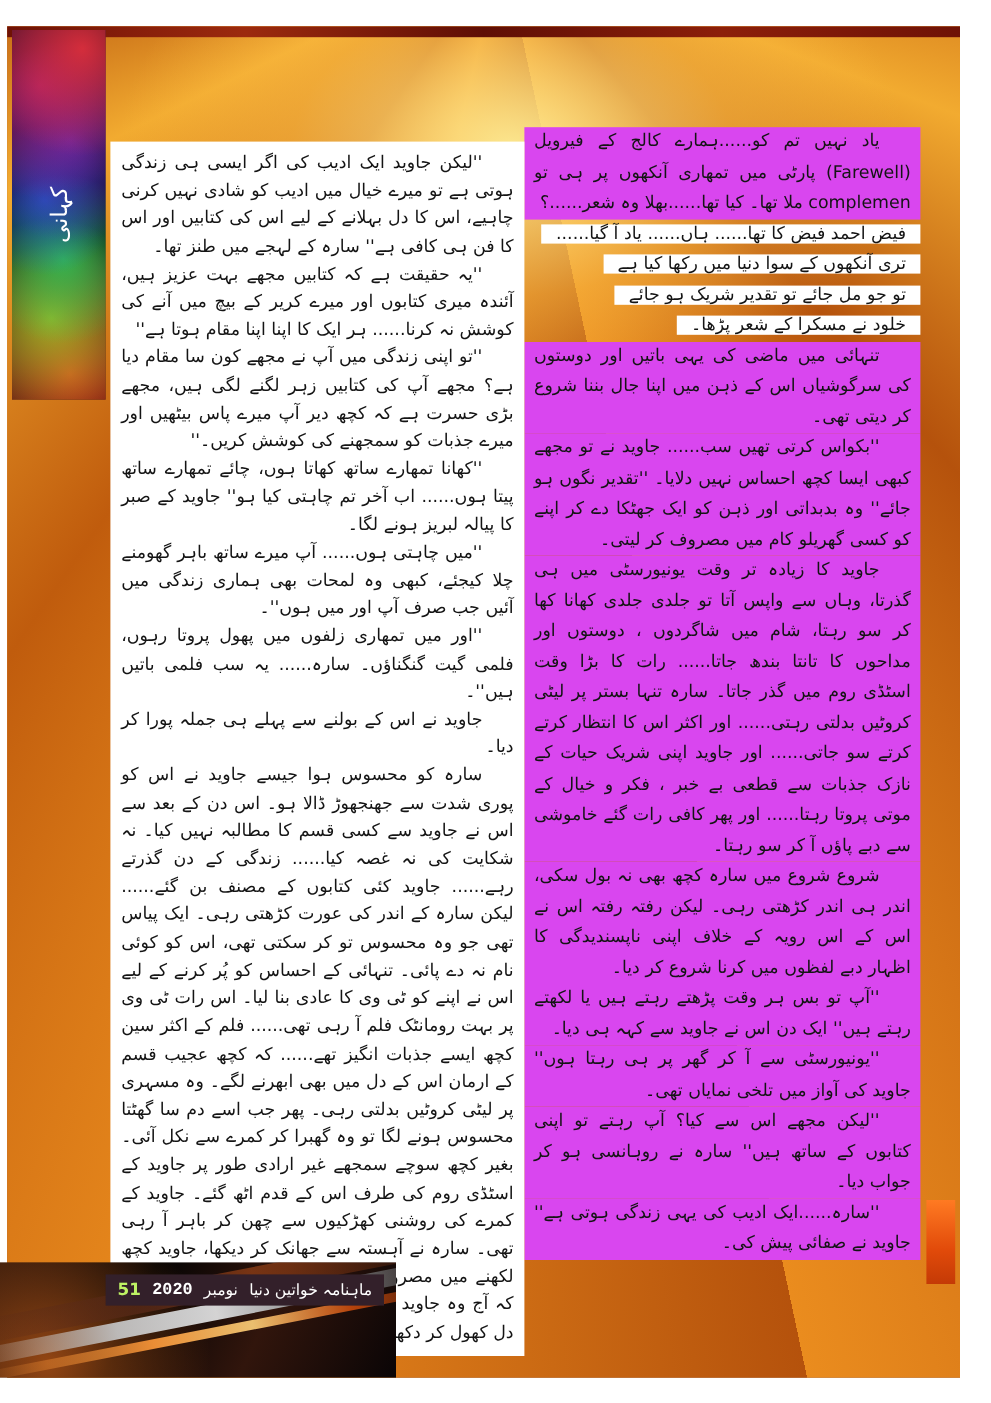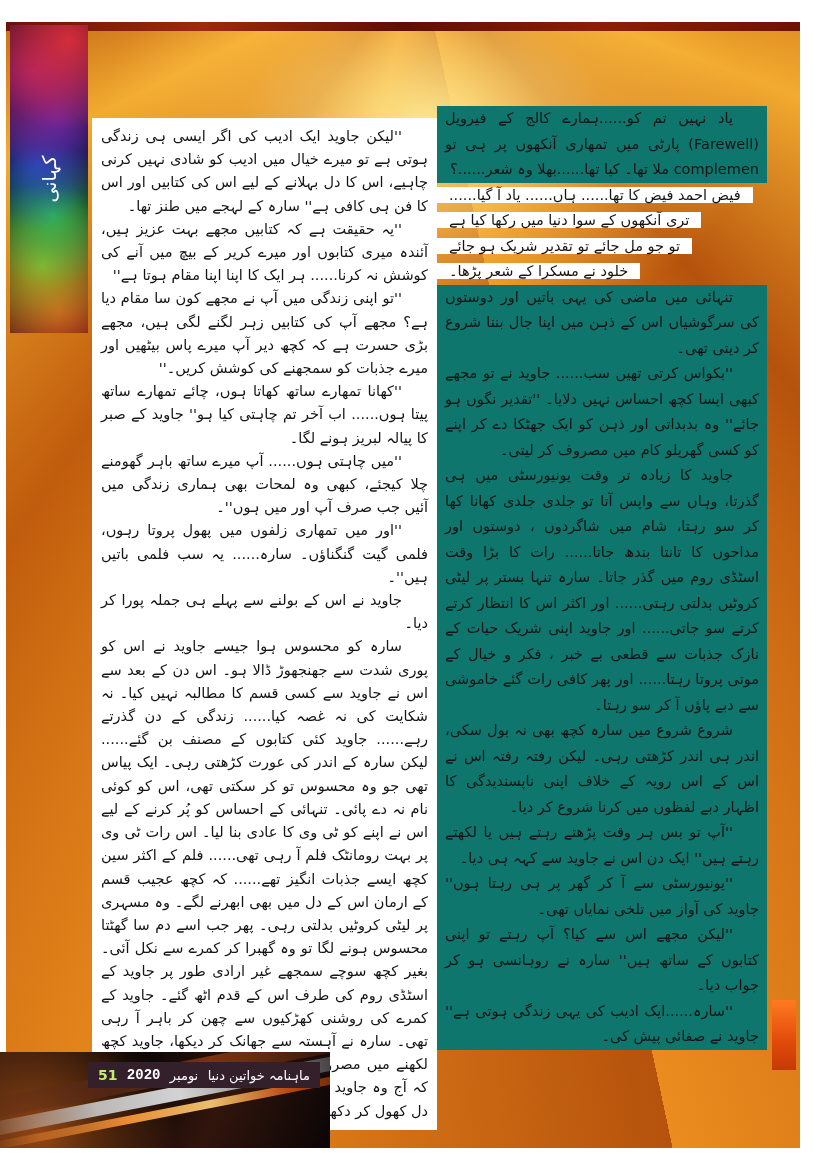--- a/index.html
+++ b/index.html
@@ -45,22 +45,22 @@
   .col p{margin:0;text-align:justify;text-indent:26px;}
   .col-left{
     position:absolute;left:92px;top:118px;width:345px;min-height:930px;
     background:#ffffff;box-sizing:border-box;padding:7px 9px;
     font-size:14.5px;line-height:23.2px;
   }
   .col-right{
     position:absolute;left:437px;top:106px;width:330px;
     font-size:14.5px;line-height:25.5px;
   }
-  .col-right p{background:#0f766e;padding:0 8px;}
-  .center-line{text-align:left;line-height:25.5px;direction:rtl;}
+  .col-right p{background:#d946ef;padding:0 8px;}
+  .center-line{text-align:right;line-height:25.5px;direction:rtl;}
   .center-line span{background:#ffffff;padding:0 12px;}
   
   .footer-img{
     position:absolute;left:0;top:1052px;width:330px;height:96px;
     background:
       radial-gradient(circle at 12% 88%, rgba(255,120,30,.55), transparent 45%),
       linear-gradient(115deg,#20100a 0%,#050404 35%,#31150c 65%,#0a0506 100%);
     overflow:hidden;
   }
   .streak{position:absolute;pointer-events:none;}

